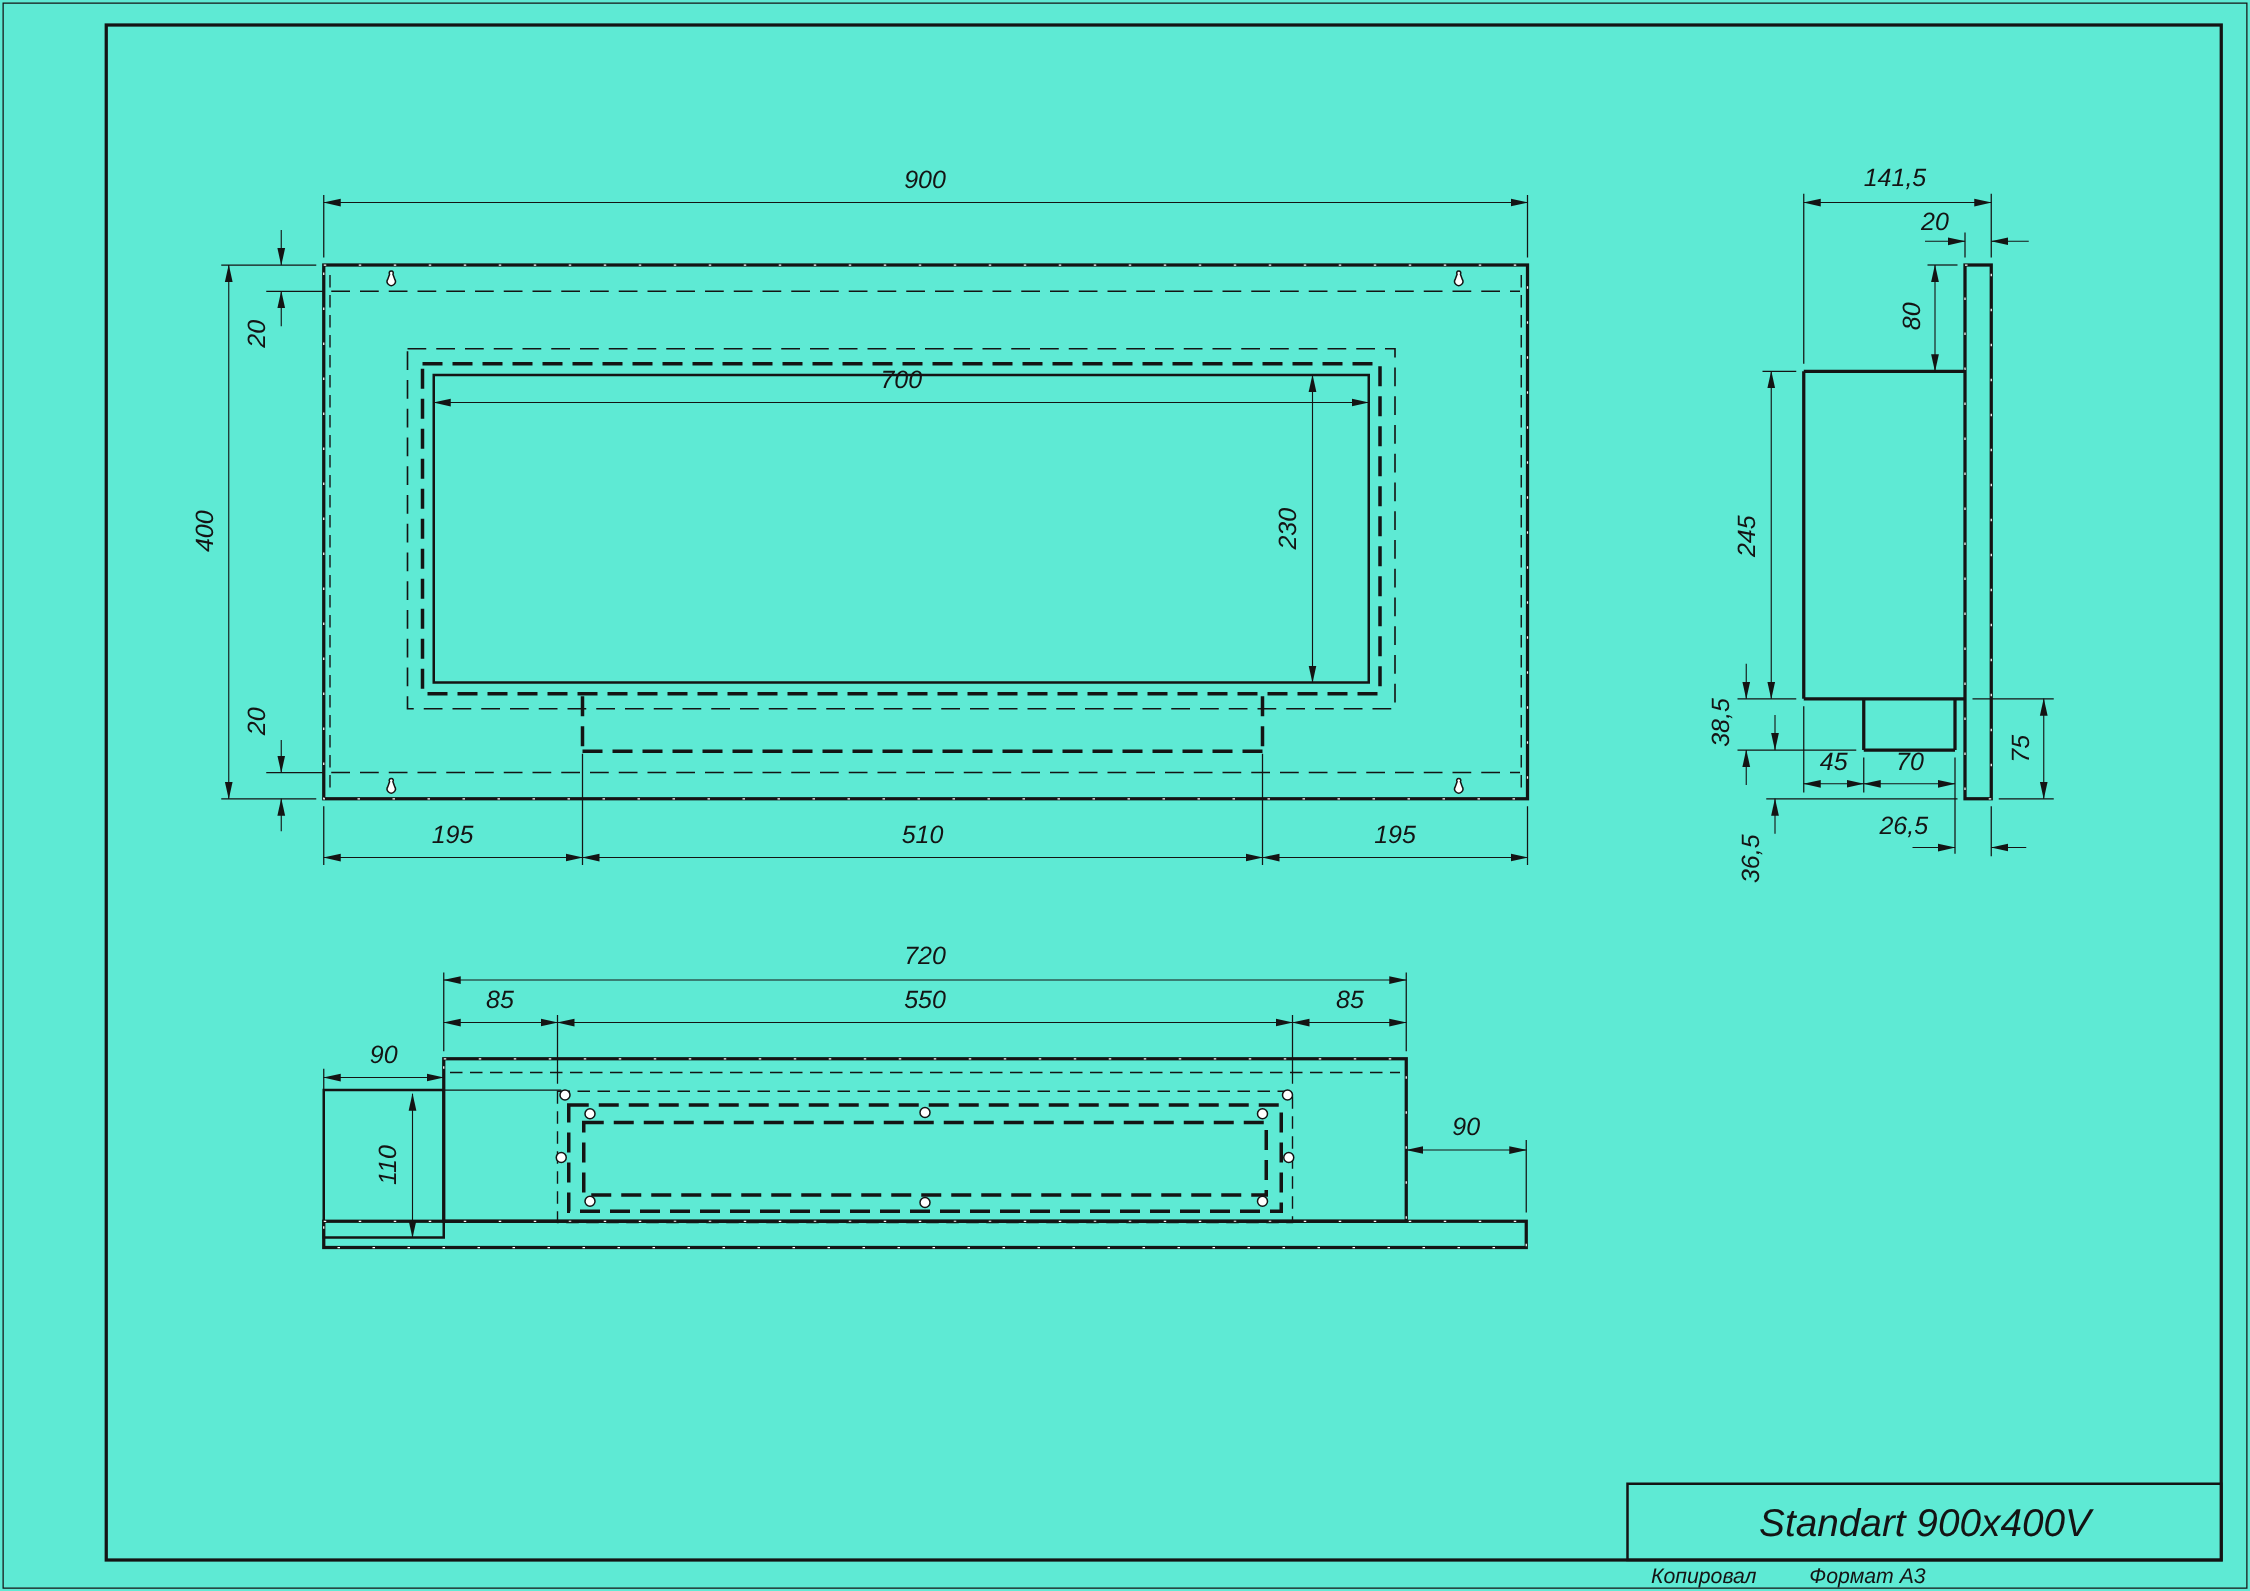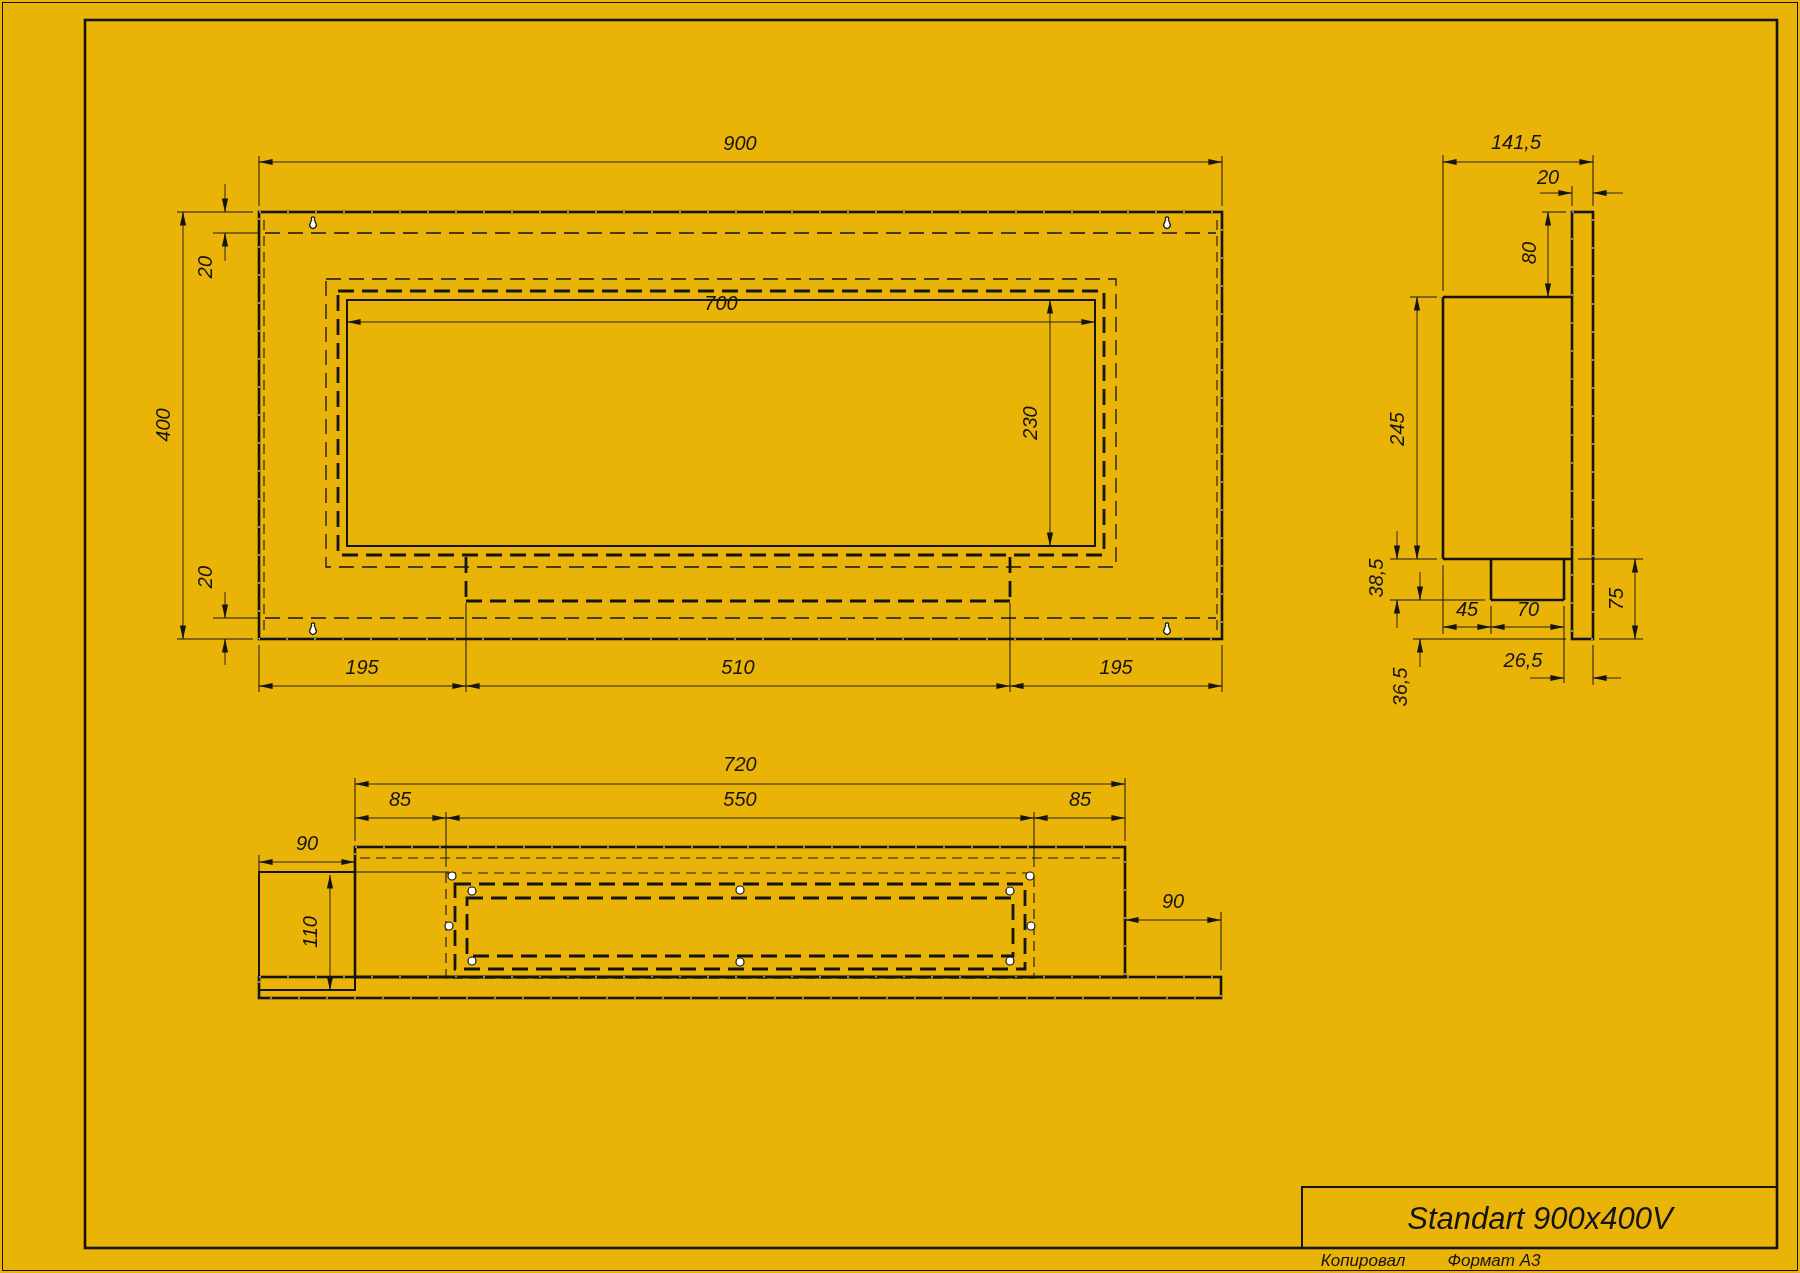--- a/index.html
+++ b/index.html
@@ -1,16 +1,16 @@
 <!DOCTYPE html>
 <html><head>
 <meta charset="utf-8">
 <style>
   html,body{margin:0;padding:0;background:#e8e8e8;}
-  #page{position:relative;width:1800px;height:1273px;background:#eab308;overflow:hidden;}
+  #page{position:relative;width:1800px;height:1273px;background:#5eead4;overflow:hidden;}
   svg{position:absolute;left:0;top:0;}
   .thick{stroke:#141414;stroke-width:2.6;fill:none;stroke-linecap:butt;}
   .med{stroke:#141414;stroke-width:2.0;fill:none;}
   .thin{stroke:#141414;stroke-width:1.0;fill:none;}
   .dim{stroke:#141414;stroke-width:0.9;fill:none;}
   .dash{stroke:#141414;stroke-width:1.3;fill:none;stroke-dasharray:15 8;}
   .dashthin{stroke:#141414;stroke-width:1.1;fill:none;stroke-dasharray:10 6;}
   .dashbold{stroke:#141414;stroke-width:2.8;fill:none;stroke-dasharray:16 8;}
   .stitch{stroke:#ffffff;stroke-width:1;fill:none;stroke-dasharray:2 26;}
   .hole{stroke:#141414;stroke-width:1.2;fill:#ffffff;}

